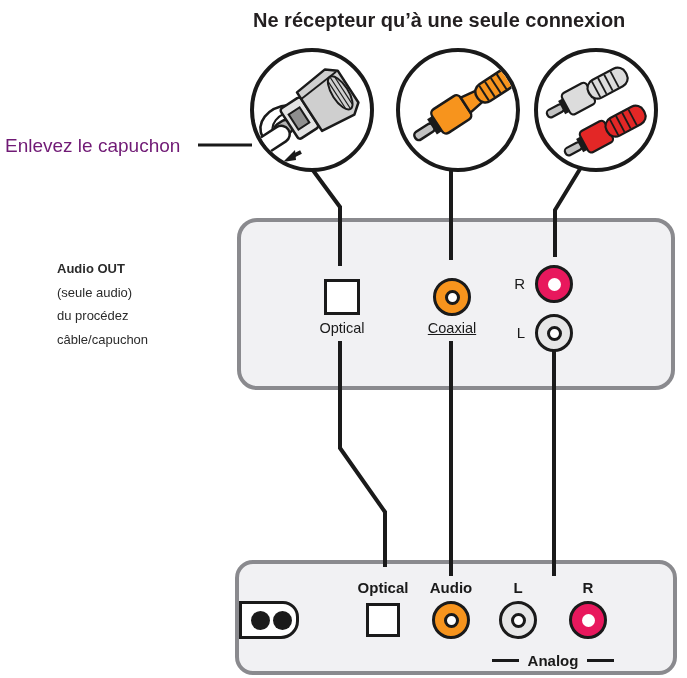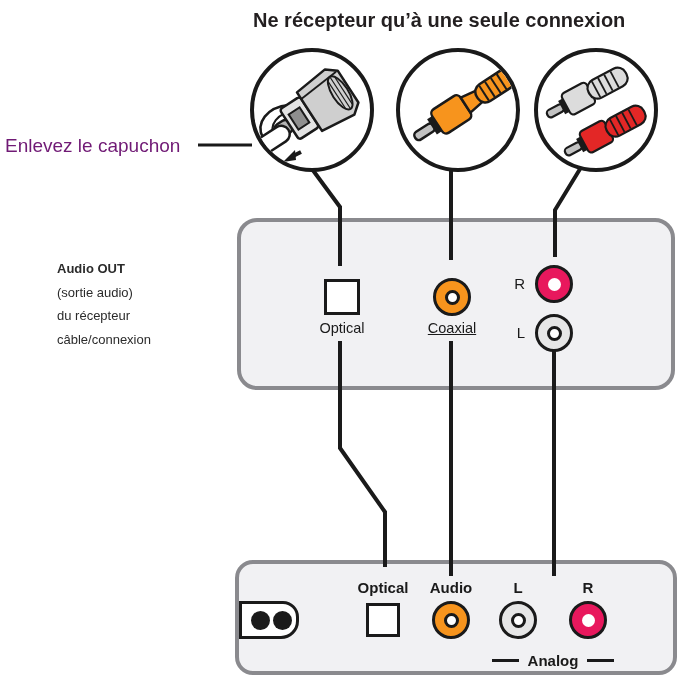--- a/index.html
+++ b/index.html
@@ -186,18 +186,18 @@
       </g>
     </g>
   </svg>
 
   <div class="abs title">Ne récepteur qu’à une seule connexion</div>
 
   <div class="abs callout">Enlevez le capuchon</div>
 
   <div class="abs audio-out">
     <div class="l0">Audio OUT</div>
-    <div>(sortie audio)</div>
-    <div>du récepteur</div>
-    <div>câble/connexion</div>
+    <div>(seule audio)</div>
+    <div>du procédez</div>
+    <div>câble/capuchon</div>
   </div>
 
 </div>
 
 </body></html>

